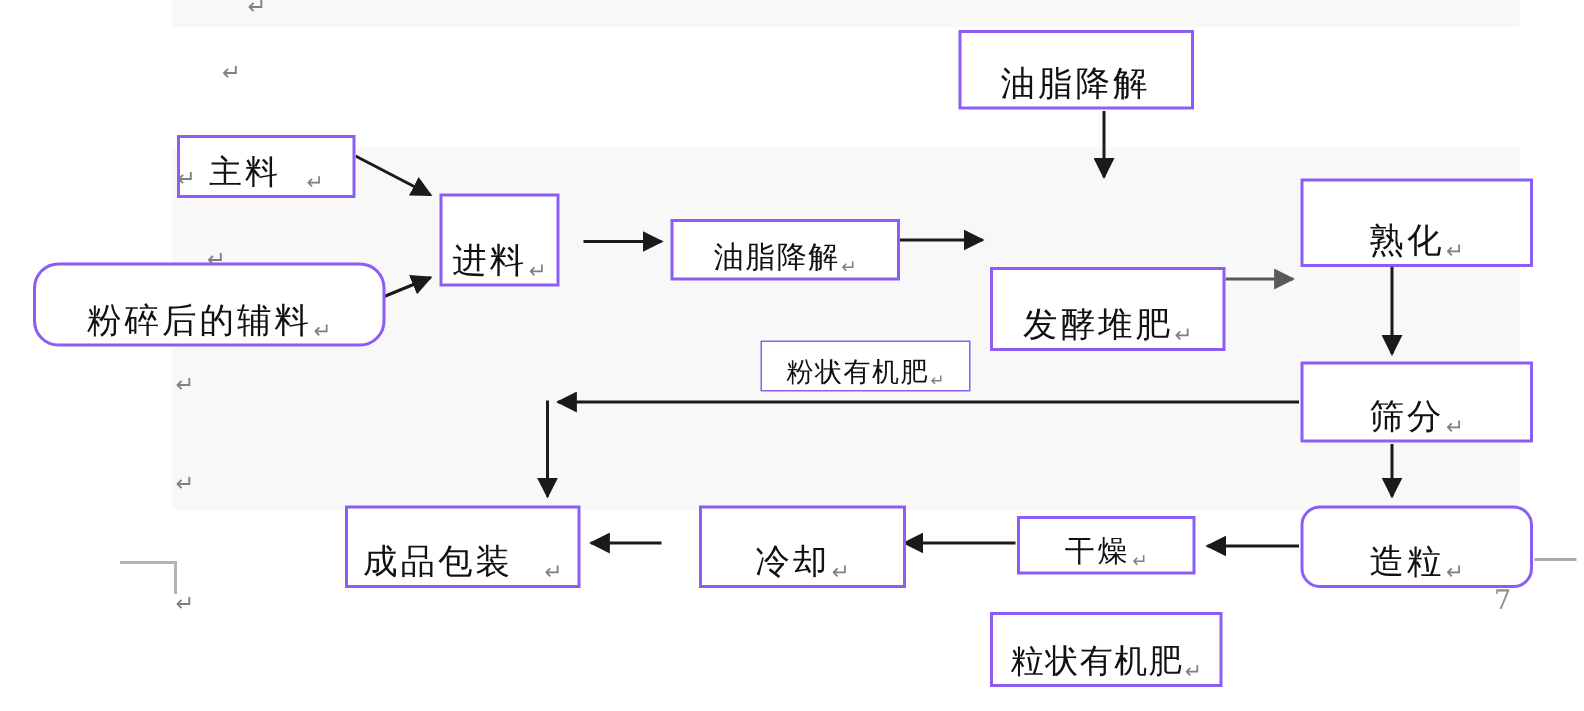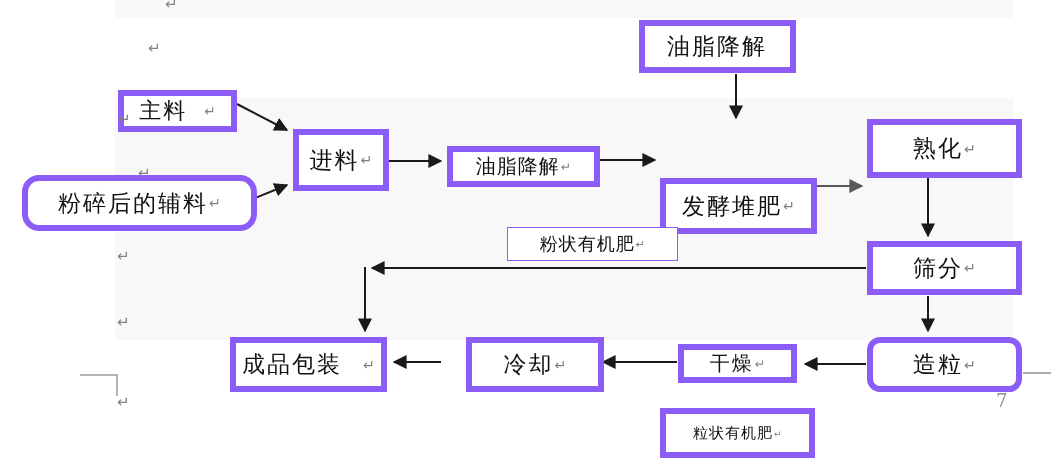--- a/index.html
+++ b/index.html
@@ -7,22 +7,22 @@
     position:relative;
     width:1056px;height:474px;
     background:#ffffff;
     font-family:"DejaVu Serif","Liberation Serif",serif;
     overflow:hidden;
   }
   .band{position:absolute;background:#f8f8f8;}
   .node{
     position:absolute;
     background:#ffffff;
-    border:6px solid #8b5cf6;
-    display:flex;align-items:center;justify-content:center;
+    border:2px solid #8b5cf6;
+    display:flex;align-items:flex-end;justify-content:center;
     color:#111111;
     font-size:23px;
     letter-spacing:2px;
     white-space:nowrap;
     box-sizing:border-box;
     z-index:2;
   }
   .node .mark{
     color:#808080;
     font-size:0.62em;
@@ -91,21 +91,21 @@
   <div class="node" style="left:118px;top:90px;width:119px;height:42px;font-size:22px;gap:16px;">
     <span>主料</span>
       <span class="mark">↵</span>
   </div>
 
   <div class="node" style="left:22px;top:175px;width:235px;height:56px;border-radius:17px;">
     <span>粉碎后的辅料</span>
       <span class="mark">↵</span>
   </div>
 
-  <div class="node" style="left:293px;top:129px;width:96px;height:62px;">
+  <div class="node" style="left:293px;top:129px;width:80px;height:62px;">
     <span>进料</span>
       <span class="mark">↵</span>
   </div>
 
   <div class="node" style="left:447px;top:146px;width:153px;height:41px;font-size:20px;letter-spacing:1px;">
     <span>油脂降解</span>
       <span class="mark">↵</span>
   </div>
 
   <div class="node" style="left:660px;top:135px;width:157px;height:56px;margin-top:43px;">
@@ -116,21 +116,21 @@
   <div class="node" style="left:867px;top:119px;width:155px;height:59px;">
     <span>熟化</span>
       <span class="mark">↵</span>
   </div>
 
   <div class="node" style="left:867px;top:241px;width:155px;height:54px;">
     <span>筛分</span>
       <span class="mark">↵</span>
   </div>
 
-  <div class="node" style="left:507px;top:227px;width:171px;height:34px;font-size:18px;letter-spacing:1px;border-width:1.5px;">
+  <div class="node" style="left:507px;top:227px;width:140px;height:34px;font-size:18px;letter-spacing:1px;border-width:1.5px;">
     <span>粉状有机肥</span>
       <span class="mark">↵</span>
   </div>
 
   <div class="node" style="left:230px;top:337px;width:157px;height:55px;gap:20px;">
     <span>成品包装</span>
       <span class="mark">↵</span>
   </div>
 
   <div class="node" style="left:442px;top:337px;width:138px;height:55px;margin-left:24px;">
@@ -141,21 +141,21 @@
   <div class="node" style="left:678px;top:344px;width:119px;height:39px;font-size:20px;">
     <span>干燥</span>
       <span class="mark">↵</span>
   </div>
 
   <div class="node" style="left:867px;top:337px;width:155px;height:55px;border-radius:13px;">
     <span>造粒</span>
       <span class="mark">↵</span>
   </div>
 
-  <div class="node" style="left:660px;top:408px;width:155px;height:50px;font-size:15px;letter-spacing:1px;">
+  <div class="node" style="left:660px;top:408px;width:155px;height:50px;font-size:22px;letter-spacing:1px;">
     <span>粒状有机肥</span>
       <span class="mark">↵</span>
   </div>
 
   <span class="free-mark" style="left:165px;top:-3px;">↵</span>
   <span class="free-mark" style="left:148px;top:41px;">↵</span>
   <span class="free-mark" style="left:118px;top:112px;">↵</span>
   <span class="free-mark" style="left:138px;top:166px;">↵</span>
   <span class="free-mark" style="left:117px;top:249px;">↵</span>
   <span class="free-mark" style="left:117px;top:315px;">↵</span>

